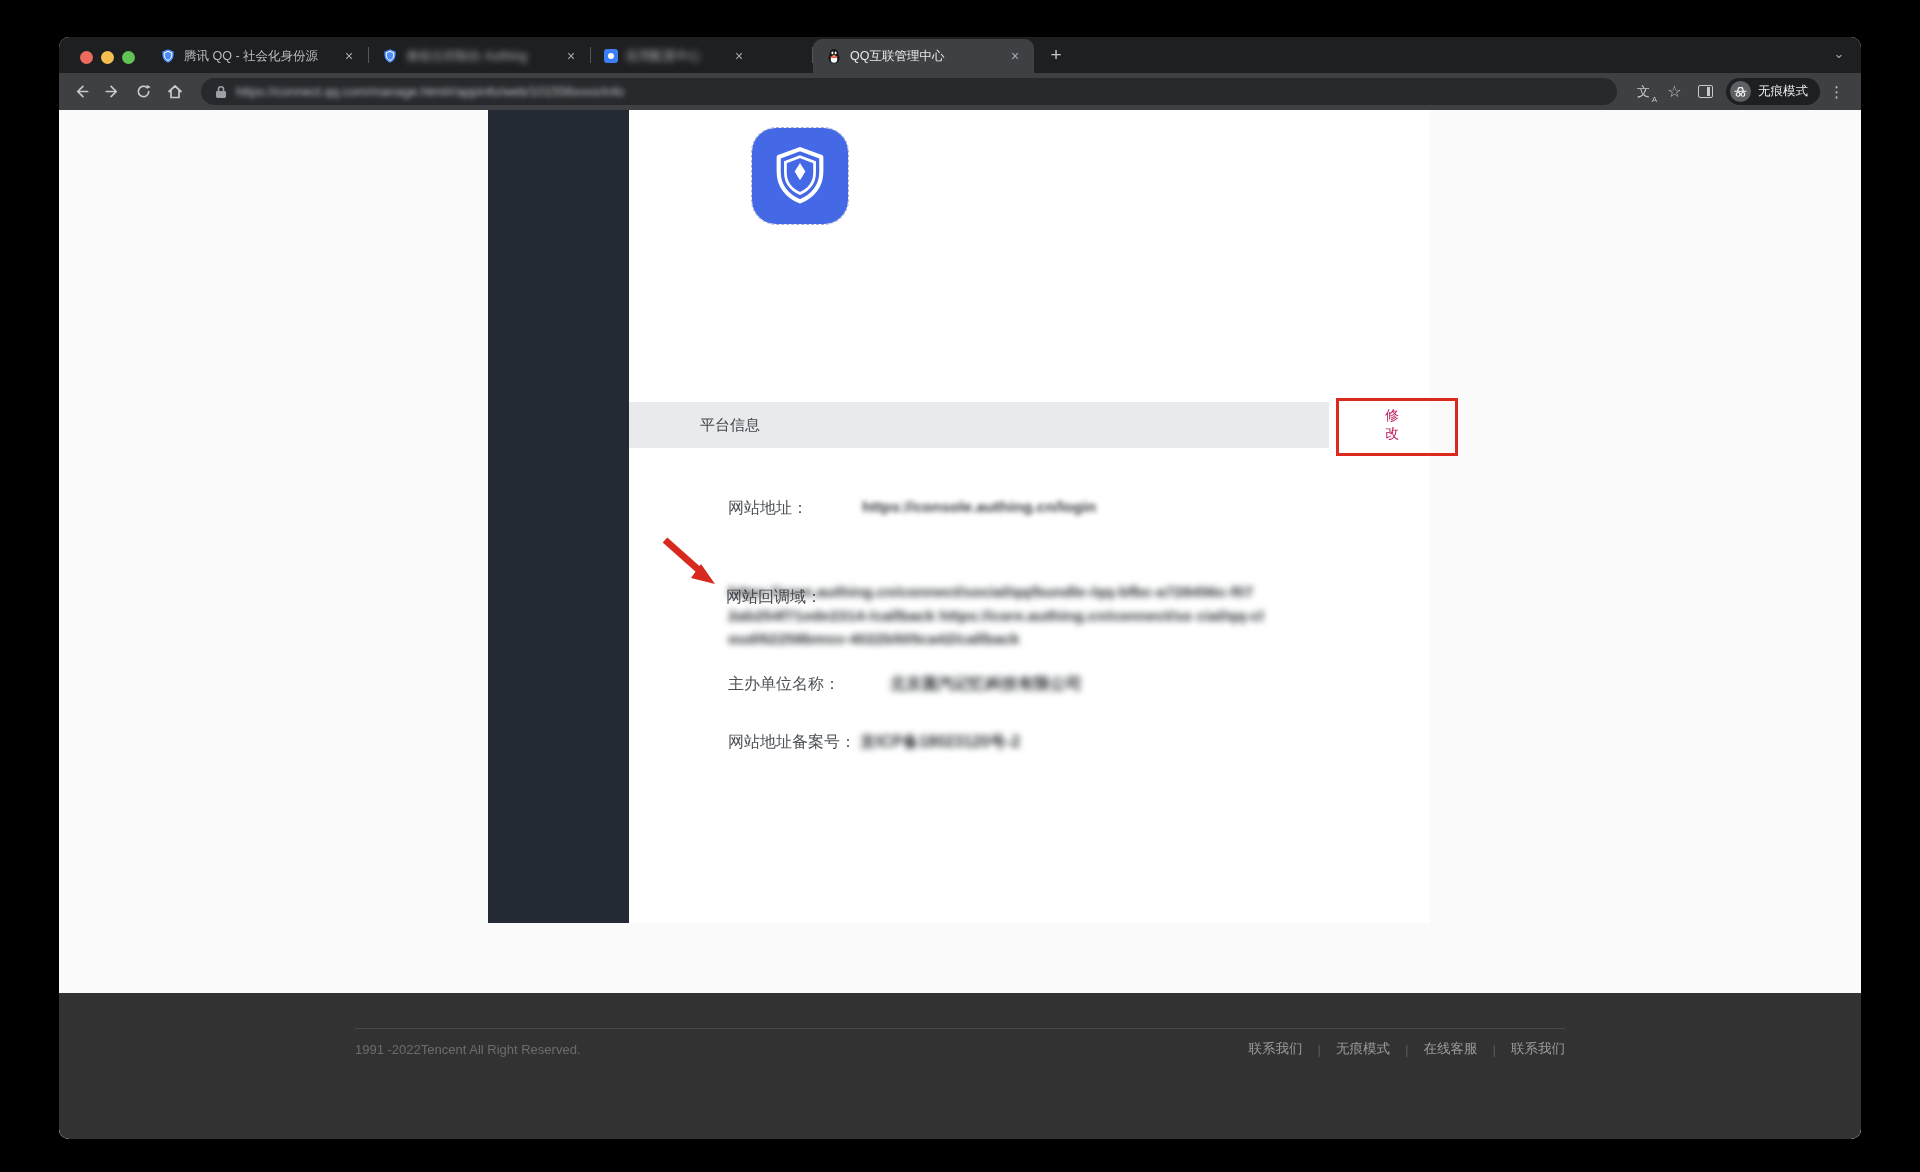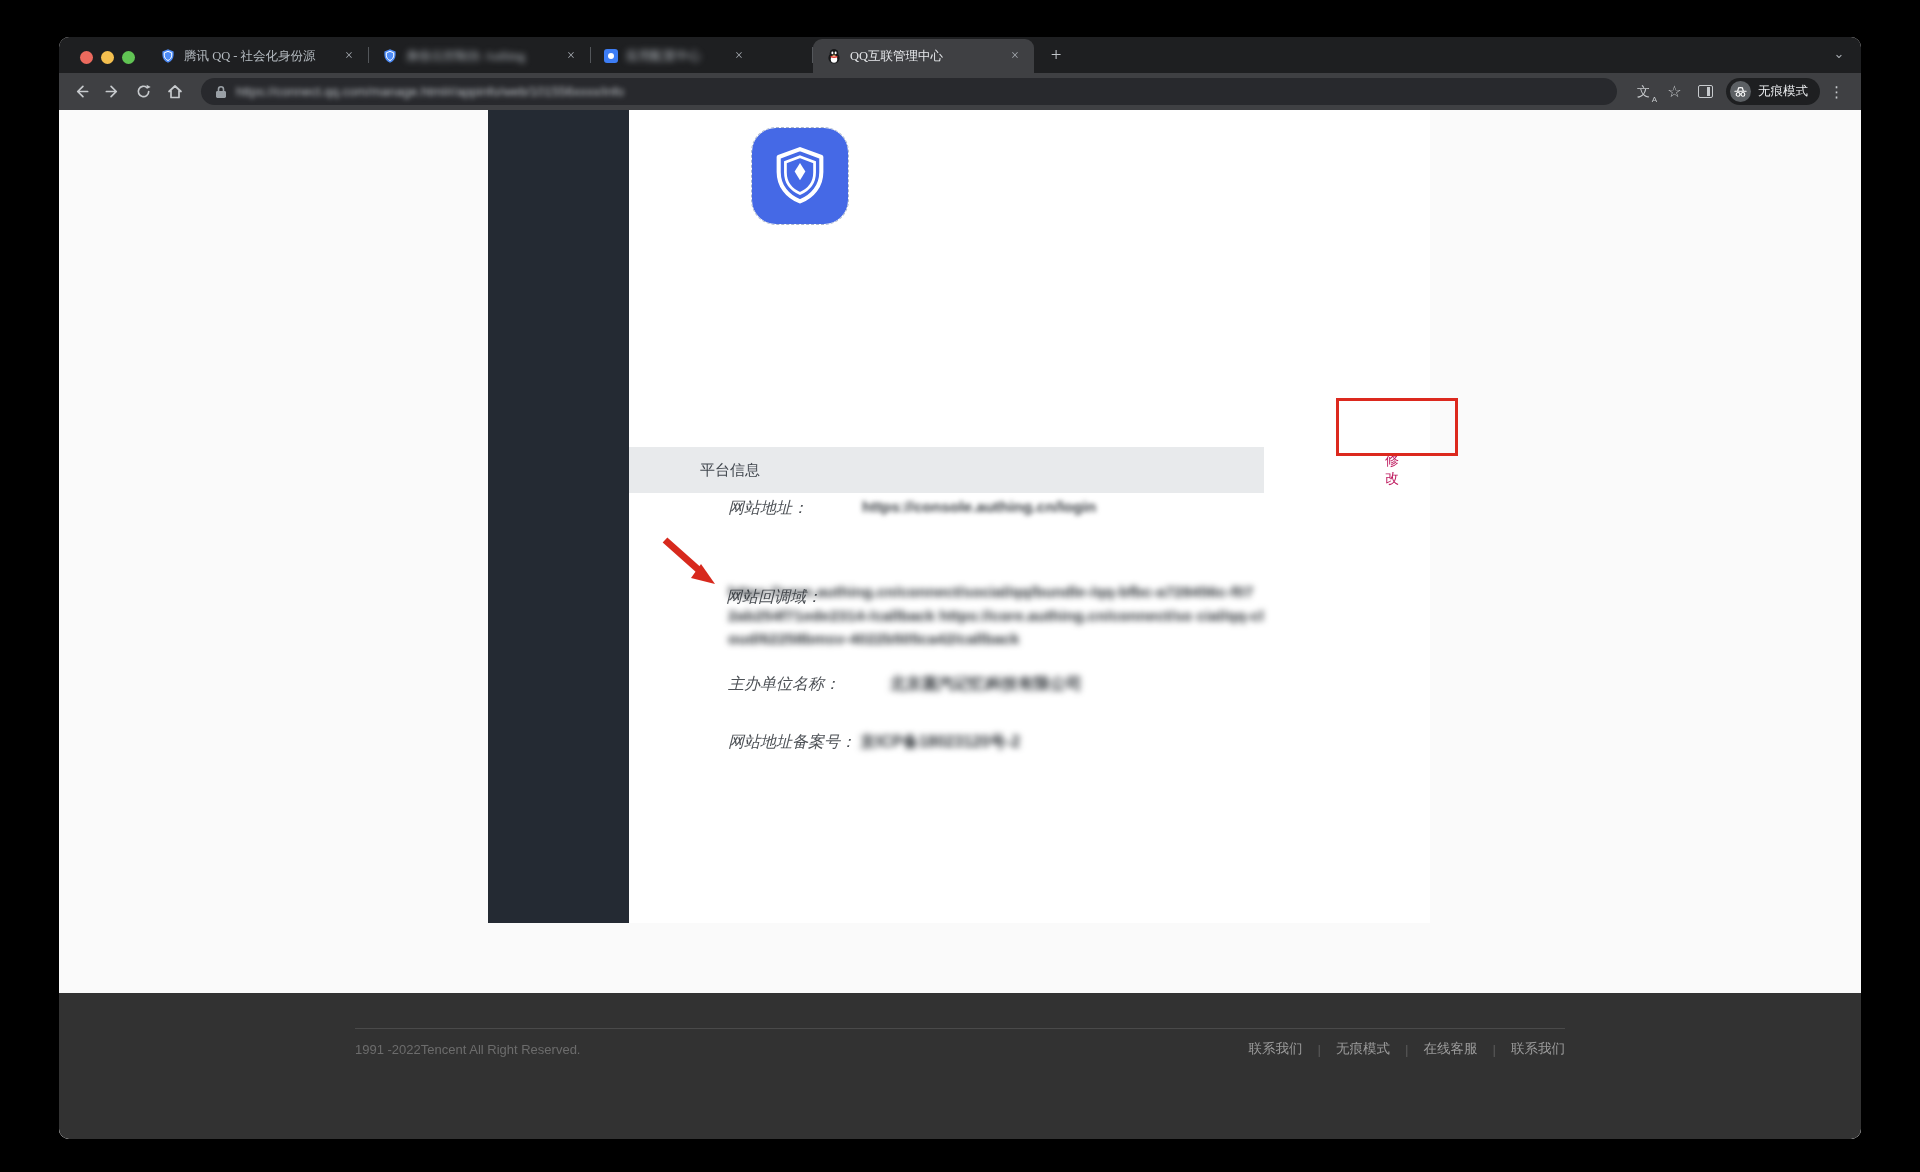--- a/index.html
+++ b/index.html
@@ -11,21 +11,21 @@
   .window { position:absolute; left:59px; top:37px; width:1802px; height:1102px;
             border-radius:10px; overflow:hidden; background:#fafafa;
             box-shadow:0 18px 60px rgba(0,0,0,.75); display:flex; flex-direction:column; }
 
   
   .tabstrip { position:relative; height:36px; background:#1e1f21; flex:none; display:flex; align-items:flex-end; }
   .traffic { position:absolute; left:21px; top:14px; display:flex; gap:8px; }
   .traffic i { width:13px; height:13px; border-radius:50%; display:block; }
   .t-close { background:#ec6a5e; } .t-min { background:#f4bf4f; } .t-max { background:#61c454; }
 
-  .tabs { position:absolute; left:88px; top:0; height:36px; display:flex; align-items:flex-end;font-family:Liberation Serif, serif; }
+  .tabs { position:absolute; left:88px; top:0; height:36px; display:flex; align-items:flex-end; }
   .tab { width:221px; height:34px; display:flex; align-items:center; gap:8px; padding:0 10px 0 13px;
          color:#b6bcc2; font-size:12.5px; position:relative; }
   .tab .title { flex:1; white-space:nowrap; overflow:hidden; text-overflow:ellipsis; }
   .tab .close { width:18px; height:18px; flex:none; display:flex; align-items:center; justify-content:center;
                 font-size:14px; color:#a9aeb4; border-radius:50%; }
   .tab.active { background:#3f4043; border-radius:9px 9px 0 0; color:#e8eaed; height:34px; }
   .tab-sep { width:1px; height:16px; background:#53565a; align-self:center; flex:none; }
   .newtab { width:28px; height:28px; margin-left:8px; align-self:center; display:flex; align-items:center; justify-content:center;
             color:#c2c6ca; font-size:19px; border-radius:50%; }
   .strip-chevron { position:absolute; right:12px; top:9px; color:#a6abb0; font-size:13px; width:20px; text-align:center; }
@@ -53,28 +53,28 @@
 
   
   .viewport { position:relative; flex:1; background:#fafafa; overflow:hidden; }
   .sidebar { position:absolute; left:429px; top:0; width:141px; height:813px; background:#242a33; }
   .card { position:absolute; left:570px; top:0; width:801px; height:813px; background:#ffffff; }
 
   .appicon { position:absolute; left:123px; top:18px; width:96px; height:96px; border-radius:24px;
              background:#4569e6; display:flex; align-items:center; justify-content:center;
              outline:1px dashed #aab6cc; }
 
-  .sec-bar { position:absolute; left:0; top:292px; width:635px; height:46px; background:#e8eaec;
-             display:flex; align-items:center; padding-left:71px;margin-top:45px; }
+  .sec-bar { position:absolute; left:0; top:292px; width:700px; height:46px; background:#e8eaec;
+             display:flex; align-items:center; padding-left:71px; }
   .sec-title { font-size:15px; color:#41474e; }
   .sec-action { position:absolute; left:756px; top:0; height:46px; display:flex; align-items:center;
                 color:#be185d; font-size:14px; }
   .red-box { position:absolute; left:707px; top:288px; width:122px; height:58px; border:3px solid #dc291e; z-index:5; }
 
-  .field-label { color:#4d5156; font-size:16px;font-style:italic; }
+  .field-label { color:#4d5156; font-size:16px; }
   .redacted { filter:blur(3px); }
   .redacted-soft { filter:blur(2.4px); }
 
   .row-site { position:absolute; left:99px; top:388px; display:flex; }
   .row-site .val { margin-left:54px; color:#3c4146; font-size:15.5px; font-weight:600; }
   .row-cb-label { position:absolute; left:97px; top:446px;margin-top:31px; }
   .cb-block { position:absolute; left:99px; top:470px; width:537px; color:#2e3338; font-size:15.5px; font-weight:700;
               line-height:23.5px; word-break:break-all; }
   .row-org { position:absolute; left:99px; top:564px; display:flex; }
   .row-org .val { margin-left:50px; color:#2e3338; font-size:16px; font-weight:600; }

